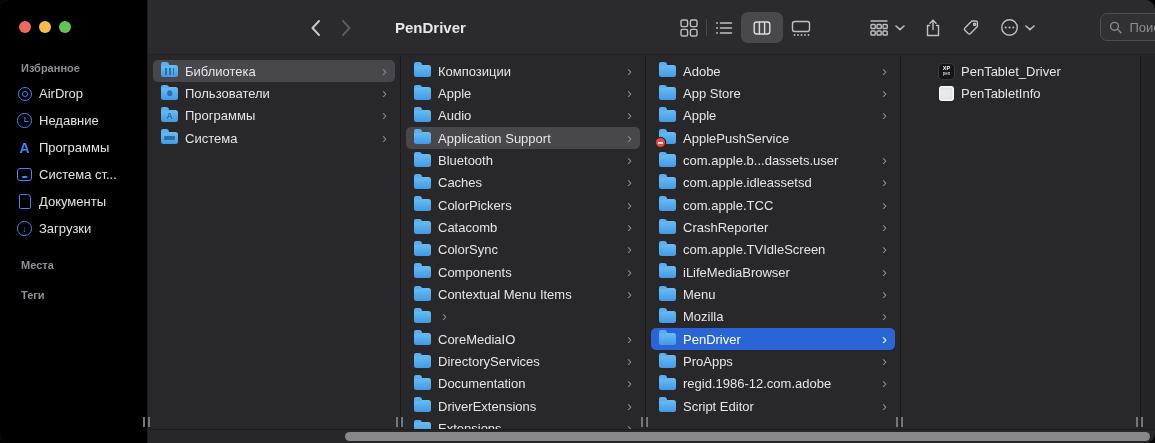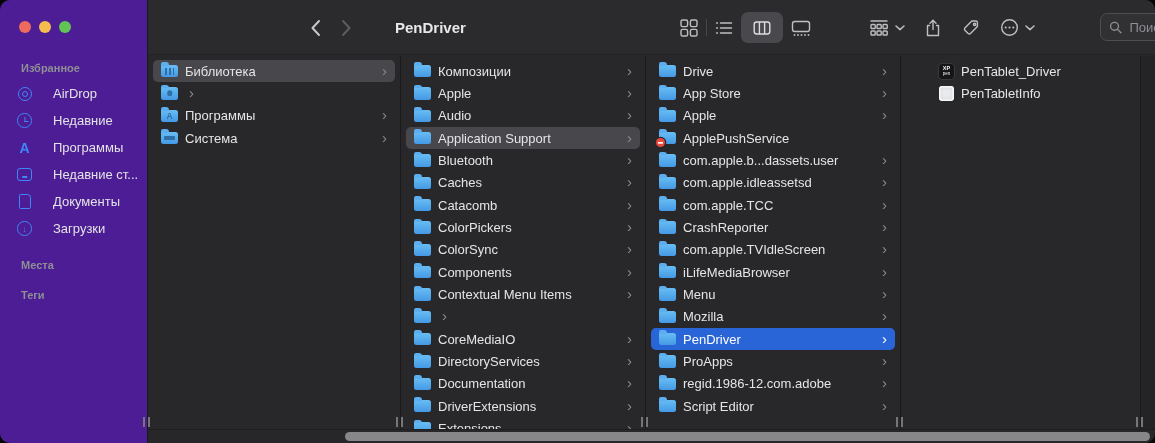--- a/index.html
+++ b/index.html
@@ -4,27 +4,27 @@
 <style>
   html,body{margin:0;padding:0;background:#050506;}
   *{box-sizing:border-box;cursor:default;user-select:none;}
   .window{
     position:relative;width:1155px;height:443px;overflow:hidden;
     border-radius:10px;background:#28282a;
     font-family:"Liberation Sans","DejaVu Sans",sans-serif;
     color:#e6e6e8;
   }
   
-  .sidebar{position:absolute;left:0;top:0;width:147px;height:100%;background:#4c1d95;padding-top:62px;}
+  .sidebar{position:absolute;left:0;top:0;width:147px;height:100%;background:#000000;padding-top:62px;}
   .traffic{position:absolute;left:19px;top:21px;display:flex;gap:8px;}
   .tl{width:12px;height:12px;border-radius:50%;}
   .tl.red{background:#ee6a5f;}.tl.yellow{background:#f5bd4f;}.tl.green{background:#61c455;}
   .sb-section{margin-bottom:17px;}
   .sb-header{font-size:11px;font-weight:600;color:#8f8f95;padding-left:21px;margin-bottom:5px;line-height:13px;}
-  .sb-row{display:flex;align-items:center;height:27px;margin:0 6px;padding-left:8px;gap:18px;border-radius:5px;}
+  .sb-row{display:flex;align-items:center;height:27px;margin:0 6px;padding-left:8px;gap:4px;border-radius:5px;}
   .sb-label{font-size:13px;color:#e3e3e5;white-space:nowrap;overflow:hidden;}
   .si{width:21px;height:20px;position:relative;flex:0 0 21px;display:flex;align-items:center;justify-content:center;color:#3f87f7;}
   .si.ic-airdrop::before{content:'';width:12px;height:12px;border:1.3px solid currentColor;border-radius:50%;}
   .si.ic-airdrop::after{content:'';position:absolute;width:4px;height:4px;border:1.3px solid currentColor;border-radius:50%;left:50%;top:50%;transform:translate(-50%,-50%);}
   .si.ic-clock::before{content:'';width:12.5px;height:12.5px;border:1.3px solid currentColor;border-radius:50%;}
   .si.ic-clock::after{content:'';position:absolute;width:3.5px;height:4.5px;border-left:1.3px solid currentColor;border-bottom:1.3px solid currentColor;left:50%;top:50%;transform:translate(-0.6px,-4px);}
   .si.ic-appstore::before{content:'A';font-size:14px;font-weight:700;line-height:1;}
   .si.ic-desktop::before{content:'';width:13px;height:10.5px;border:1.3px solid currentColor;border-radius:3px;}
   .si.ic-desktop::after{content:'';position:absolute;left:50%;bottom:7px;transform:translateX(-50%);width:5.5px;height:1.3px;background:currentColor;}
   .si.ic-document::before{content:'';width:10px;height:13px;border:1.3px solid currentColor;border-radius:1.5px 3.5px 1.5px 1.5px;}
@@ -110,21 +110,21 @@
           <div class="sb-row">
             <span class="si ic-clock"></span>
             <span class="sb-label">Недавние</span>
           </div>
           <div class="sb-row">
             <span class="si ic-appstore"></span>
             <span class="sb-label">Программы</span>
           </div>
           <div class="sb-row">
             <span class="si ic-desktop"></span>
-            <span class="sb-label">Недавние ст...</span>
+            <span class="sb-label">Система ст...</span>
           </div>
           <div class="sb-row">
             <span class="si ic-document"></span>
             <span class="sb-label">Документы</span>
           </div>
           <div class="sb-row">
             <span class="si ic-download"></span>
             <span class="sb-label">Загрузки</span>
           </div>
         </div>
@@ -249,20 +249,21 @@
 
   <div class="col col1">
 
   <div class="row sel-gray">
         <span class="ic ic-folder-library"></span>
         <span class="lbl">Библиотека</span>
         <span class="chev"></span>
       </div>
       <div class="row">
         <span class="ic ic-folder-users"></span>
+        <span class="lbl">Пользователи</span>
         <span class="chev"></span>
       </div>
       <div class="row">
         <span class="ic ic-folder-apps"></span>
         <span class="lbl">Программы</span>
         <span class="chev"></span>
       </div>
       <div class="row">
         <span class="ic ic-folder-system"></span>
         <span class="lbl">Система</span>
@@ -297,30 +298,30 @@
         <span class="lbl">Bluetooth</span>
         <span class="chev"></span>
       </div>
       <div class="row">
         <span class="ic ic-folder"></span>
         <span class="lbl">Caches</span>
         <span class="chev"></span>
       </div>
       <div class="row">
         <span class="ic ic-folder"></span>
+        <span class="lbl">ColorPickers</span>
+        <span class="chev"></span>
+      </div>
+      <div class="row">
+        <span class="ic ic-folder"></span>
         <span class="lbl">Catacomb</span>
         <span class="chev"></span>
       </div>
       <div class="row">
         <span class="ic ic-folder"></span>
-        <span class="lbl">ColorPickers</span>
-        <span class="chev"></span>
-      </div>
-      <div class="row">
-        <span class="ic ic-folder"></span>
         <span class="lbl">ColorSync</span>
         <span class="chev"></span>
       </div>
       <div class="row">
         <span class="ic ic-folder"></span>
         <span class="lbl">Components</span>
         <span class="chev"></span>
       </div>
       <div class="row">
         <span class="ic ic-folder"></span>
@@ -355,21 +356,21 @@
         <span class="ic ic-folder"></span>
         <span class="lbl">Extensions</span>
         <span class="chev"></span>
       </div>
     </div>
 
   <div class="col col3">
 
   <div class="row">
         <span class="ic ic-folder"></span>
-        <span class="lbl">Drive</span>
+        <span class="lbl">Adobe</span>
         <span class="chev"></span>
       </div>
       <div class="row">
         <span class="ic ic-folder"></span>
         <span class="lbl">App Store</span>
         <span class="chev"></span>
       </div>
       <div class="row">
         <span class="ic ic-folder"></span>
         <span class="lbl">Apple</span>

